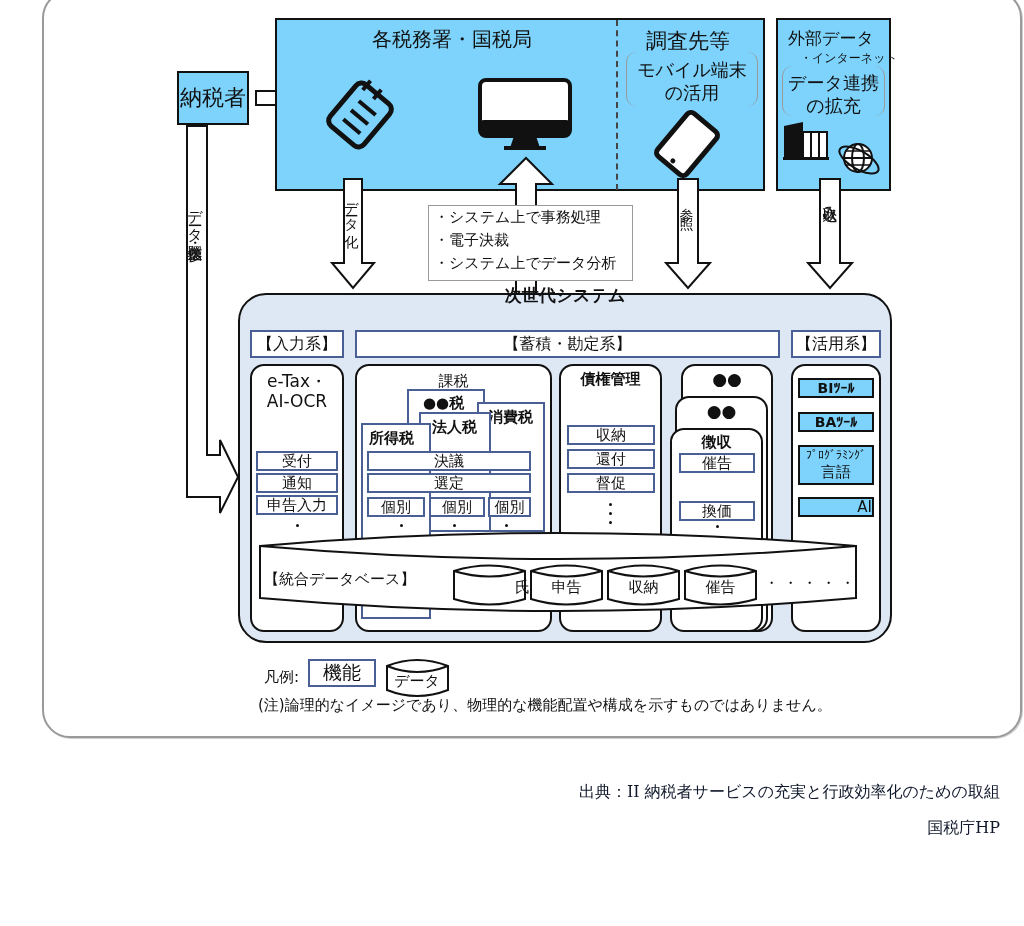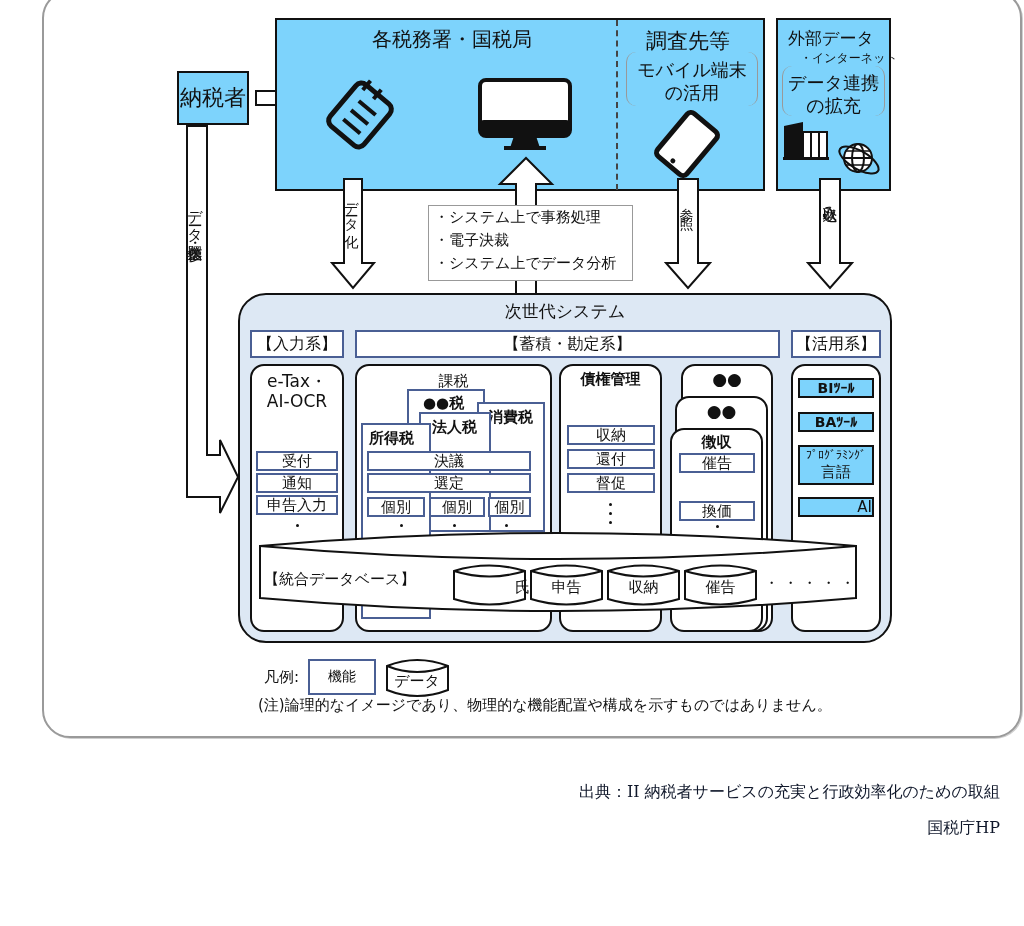--- a/index.html
+++ b/index.html
@@ -116,21 +116,21 @@
   <path d="M14,1 L34,1 L34,85 L46,85 L24,110 L2,85 L14,85 Z" fill="#fff" stroke="#111" stroke-width="2"></path>
 </svg>
 <div class="abs vtext txt" style="left:679px;top:196px;font-size:14px;line-height:16px;letter-spacing:10px;">参照</div>
 
 <svg class="abs" style="left:806px;top:178px;" width="48" height="115">
   <path d="M14,1 L34,1 L34,85 L46,85 L24,110 L2,85 L14,85 Z" fill="#fff" stroke="#111" stroke-width="2"></path>
 </svg>
 <div class="abs vtext txt" style="left:821px;top:196px;font-size:15px;line-height:17px;">取込み</div>
 
 <div class="abs" style="left:238px;top:293px;width:654px;height:350px;border:2px solid #111;border-radius:28px;background:#dde8f4;"></div>
-<div class="abs txt center" style="left:238px;top:300px;width:654px;font-size:17px;">次世代システム</div>
+<div class="abs txt center" style="left:238px;top:284px;width:654px;font-size:17px;font-weight:bold;">次世代システム</div>
 
 <div class="abs blue-box txt" style="left:250px;top:330px;width:94px;height:28px;font-size:16px;">
   <span>【入力系】</span>
 </div>
 <div class="abs blue-box txt" style="left:355px;top:330px;width:425px;height:28px;font-size:16px;">
   <span>【蓄積・勘定系】</span>
 </div>
 <div class="abs blue-box txt" style="left:791px;top:330px;width:90px;height:28px;font-size:16px;">
   <span>【活用系】</span>
 </div>
@@ -249,21 +249,21 @@
 </svg>
 <div class="abs txt center" style="left:607px;top:578px;width:73px;font-size:15px;">収納</div>
 <svg class="abs" style="left:684px;top:563px;" width="75" height="45">
   <path d="M1,8 Q36,-3 72,8 L72,36 Q36,47 1,36 Z" fill="#fff" stroke="#111" stroke-width="2"></path>
   <path d="M1,8 Q36,19 72,8" fill="none" stroke="#111" stroke-width="2"></path>
 </svg>
 <div class="abs txt center" style="left:684px;top:578px;width:73px;font-size:15px;">催告</div>
 <div class="abs txt" style="left:764px;top:574px;font-size:15px;letter-spacing:4px;">・・・・・</div>
 
 <div class="abs txt" style="left:264px;top:668px;font-size:15px;">凡例:</div>
-<div class="abs blue-box txt" style="left:308px;top:659px;width:68px;height:36px;font-size:14px;">
+<div class="abs blue-box txt" style="left:308px;top:659px;width:68px;height:28px;font-size:19px;">
   <span>機能</span>
 </div>
 <svg class="abs" style="left:386px;top:657px;" width="64" height="42">
   <path d="M1,9 Q31,-3 62,9 L62,33 Q31,45 1,33 Z" fill="#fff" stroke="#111" stroke-width="2"></path>
   <path d="M1,9 Q31,21 62,9" fill="none" stroke="#111" stroke-width="2"></path>
 </svg>
 <div class="abs txt center" style="left:386px;top:672px;width:62px;font-size:15px;">データ</div>
 
 <div class="abs txt" style="left:258px;top:696px;font-size:15px;">(注)論理的なイメージであり、物理的な機能配置や構成を示すものではありません。</div>
 

